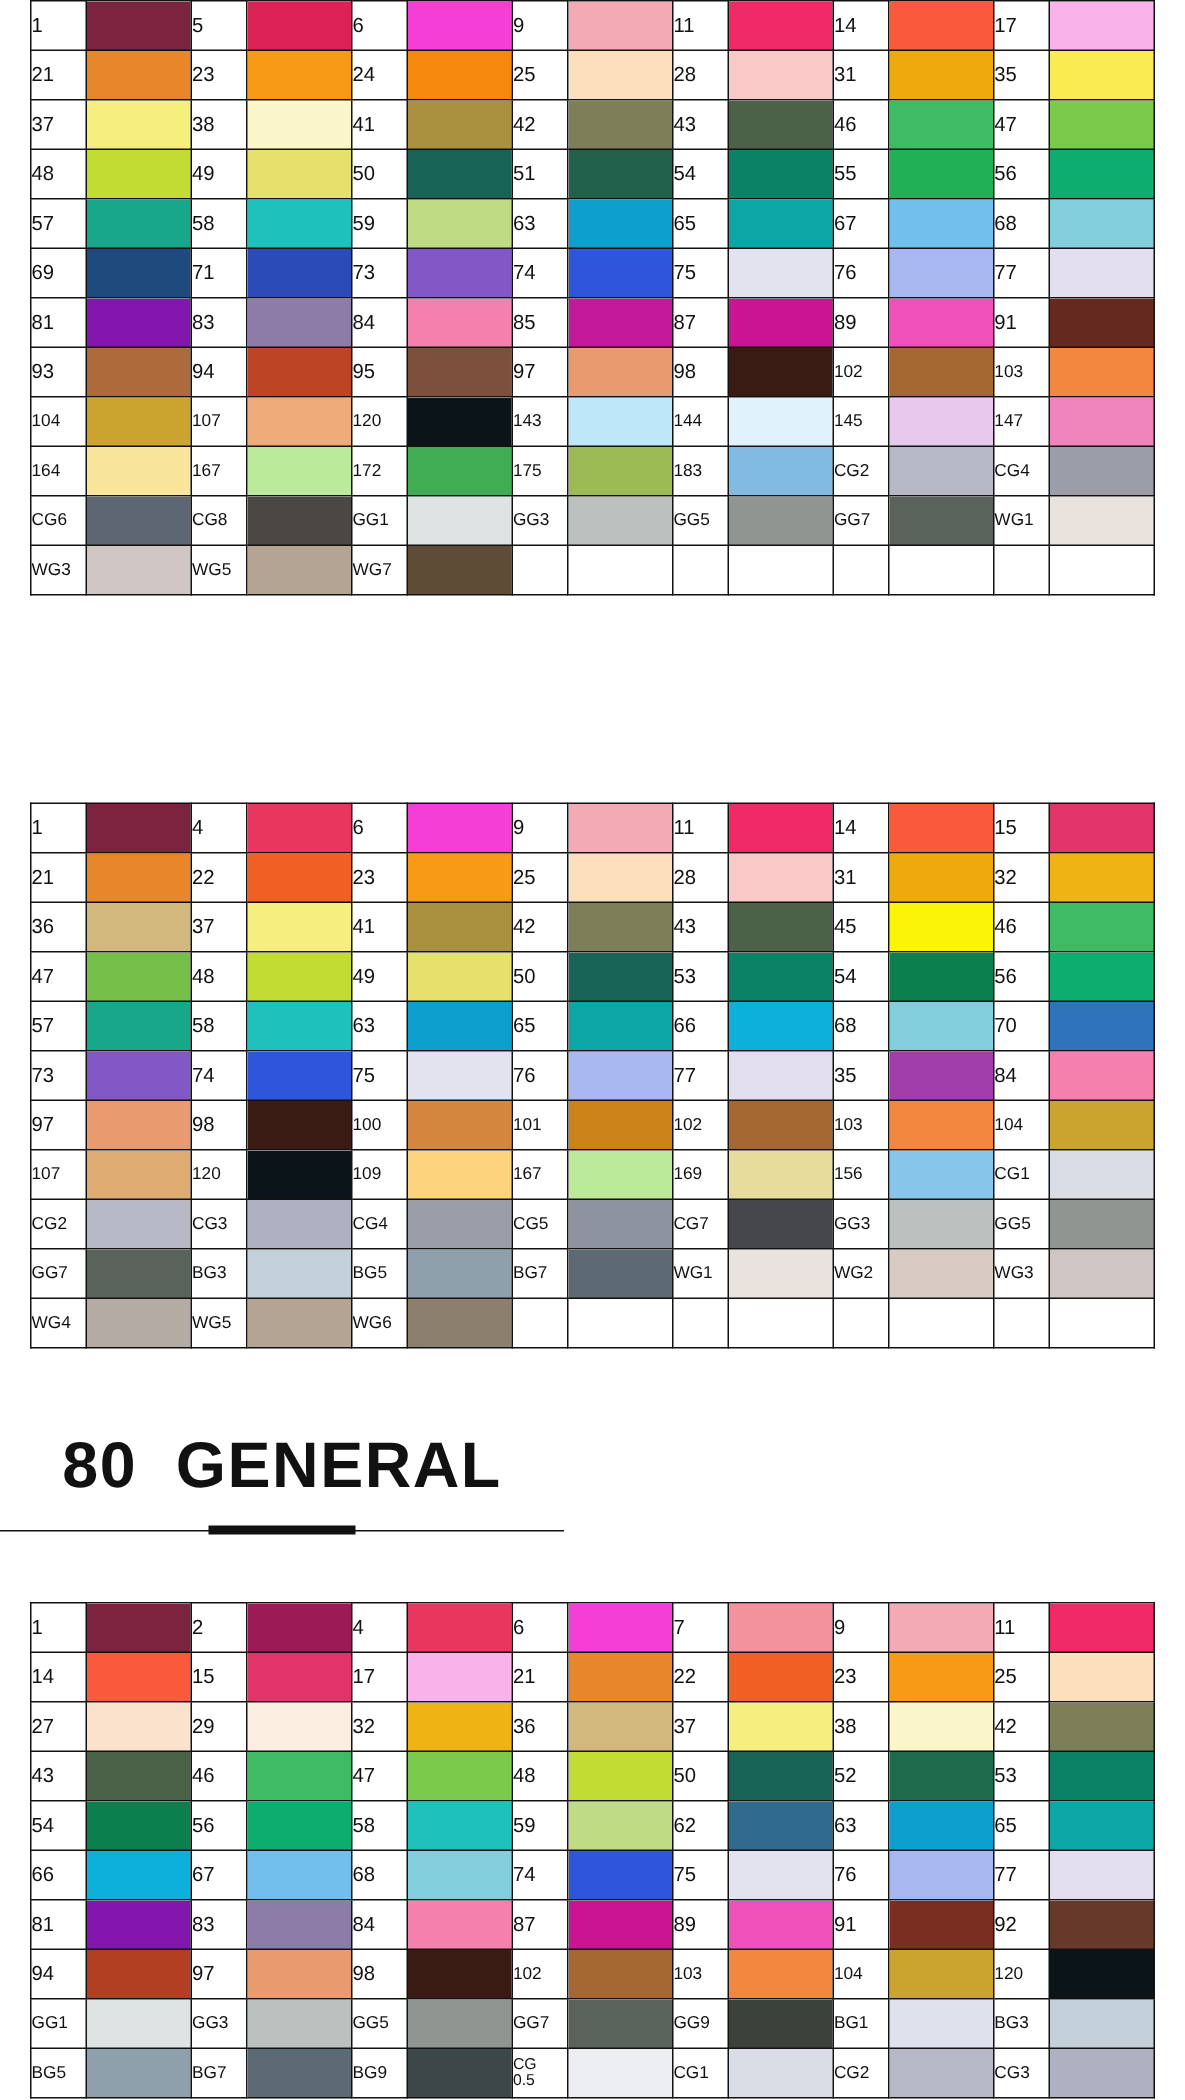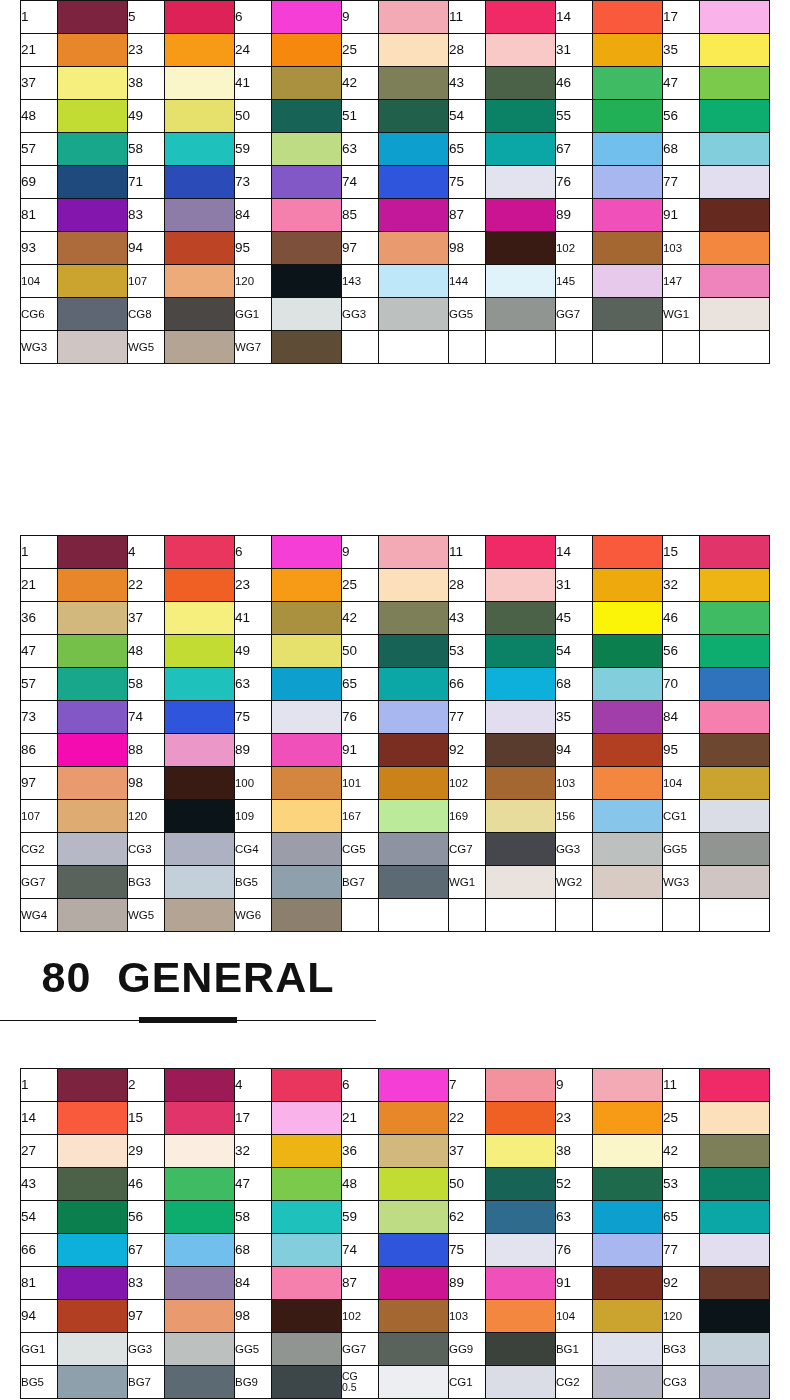--- a/index.html
+++ b/index.html
@@ -220,20 +220,36 @@
             <td class="lbl small">143</td>
             <td class="sw" style="background: rgb(190, 231, 249);"></td>
             <td class="lbl small">144</td>
             <td class="sw" style="background: rgb(224, 242, 250);"></td>
             <td class="lbl small">145</td>
             <td class="sw" style="background: rgb(231, 201, 236);"></td>
             <td class="lbl small">147</td>
             <td class="sw" style="background: rgb(239, 132, 189);"></td>
           </tr>
           <tr>
+            <td class="lbl small">164</td>
+            <td class="sw" style="background: rgb(248, 228, 154);"></td>
+            <td class="lbl small">167</td>
+            <td class="sw" style="background: rgb(187, 234, 155);"></td>
+            <td class="lbl small">172</td>
+            <td class="sw" style="background: rgb(64, 173, 84);"></td>
+            <td class="lbl small">175</td>
+            <td class="sw" style="background: rgb(156, 187, 85);"></td>
+            <td class="lbl small">183</td>
+            <td class="sw" style="background: rgb(129, 187, 228);"></td>
+            <td class="lbl small">CG2</td>
+            <td class="sw" style="background: rgb(182, 184, 197);"></td>
+            <td class="lbl small">CG4</td>
+            <td class="sw" style="background: rgb(155, 158, 169);"></td>
+          </tr>
+          <tr>
             <td class="lbl small">CG6</td>
             <td class="sw" style="background: rgb(94, 102, 115);"></td>
             <td class="lbl small">CG8</td>
             <td class="sw" style="background: rgb(74, 71, 68);"></td>
             <td class="lbl small">GG1</td>
             <td class="sw" style="background: rgb(221, 227, 226);"></td>
             <td class="lbl small">GG3</td>
             <td class="sw" style="background: rgb(188, 192, 191);"></td>
             <td class="lbl small">GG5</td>
             <td class="sw" style="background: rgb(144, 149, 146);"></td>
@@ -356,36 +372,20 @@
             <td class="lbl">76</td>
             <td class="sw" style="background: rgb(168, 183, 239);"></td>
             <td class="lbl">77</td>
             <td class="sw" style="background: rgb(226, 222, 240);"></td>
             <td class="lbl">35</td>
             <td class="sw" style="background: rgb(161, 62, 170);"></td>
             <td class="lbl">84</td>
             <td class="sw" style="background: rgb(246, 128, 173);"></td>
           </tr>
           <tr>
-            <td class="lbl">86</td>
-            <td class="sw" style="background: rgb(245, 12, 176);"></td>
-            <td class="lbl">88</td>
-            <td class="sw" style="background: rgb(235, 152, 200);"></td>
-            <td class="lbl">89</td>
-            <td class="sw" style="background: rgb(240, 80, 185);"></td>
-            <td class="lbl">91</td>
-            <td class="sw" style="background: rgb(122, 46, 34);"></td>
-            <td class="lbl">92</td>
-            <td class="sw" style="background: rgb(90, 60, 46);"></td>
-            <td class="lbl">94</td>
-            <td class="sw" style="background: rgb(179, 63, 35);"></td>
-            <td class="lbl">95</td>
-            <td class="sw" style="background: rgb(109, 71, 48);"></td>
-          </tr>
-          <tr>
             <td class="lbl">97</td>
             <td class="sw" style="background: rgb(234, 154, 111);"></td>
             <td class="lbl">98</td>
             <td class="sw" style="background: rgb(58, 27, 20);"></td>
             <td class="lbl small">100</td>
             <td class="sw" style="background: rgb(212, 134, 62);"></td>
             <td class="lbl small">101</td>
             <td class="sw" style="background: rgb(203, 130, 24);"></td>
             <td class="lbl small">102</td>
             <td class="sw" style="background: rgb(165, 103, 50);"></td>

